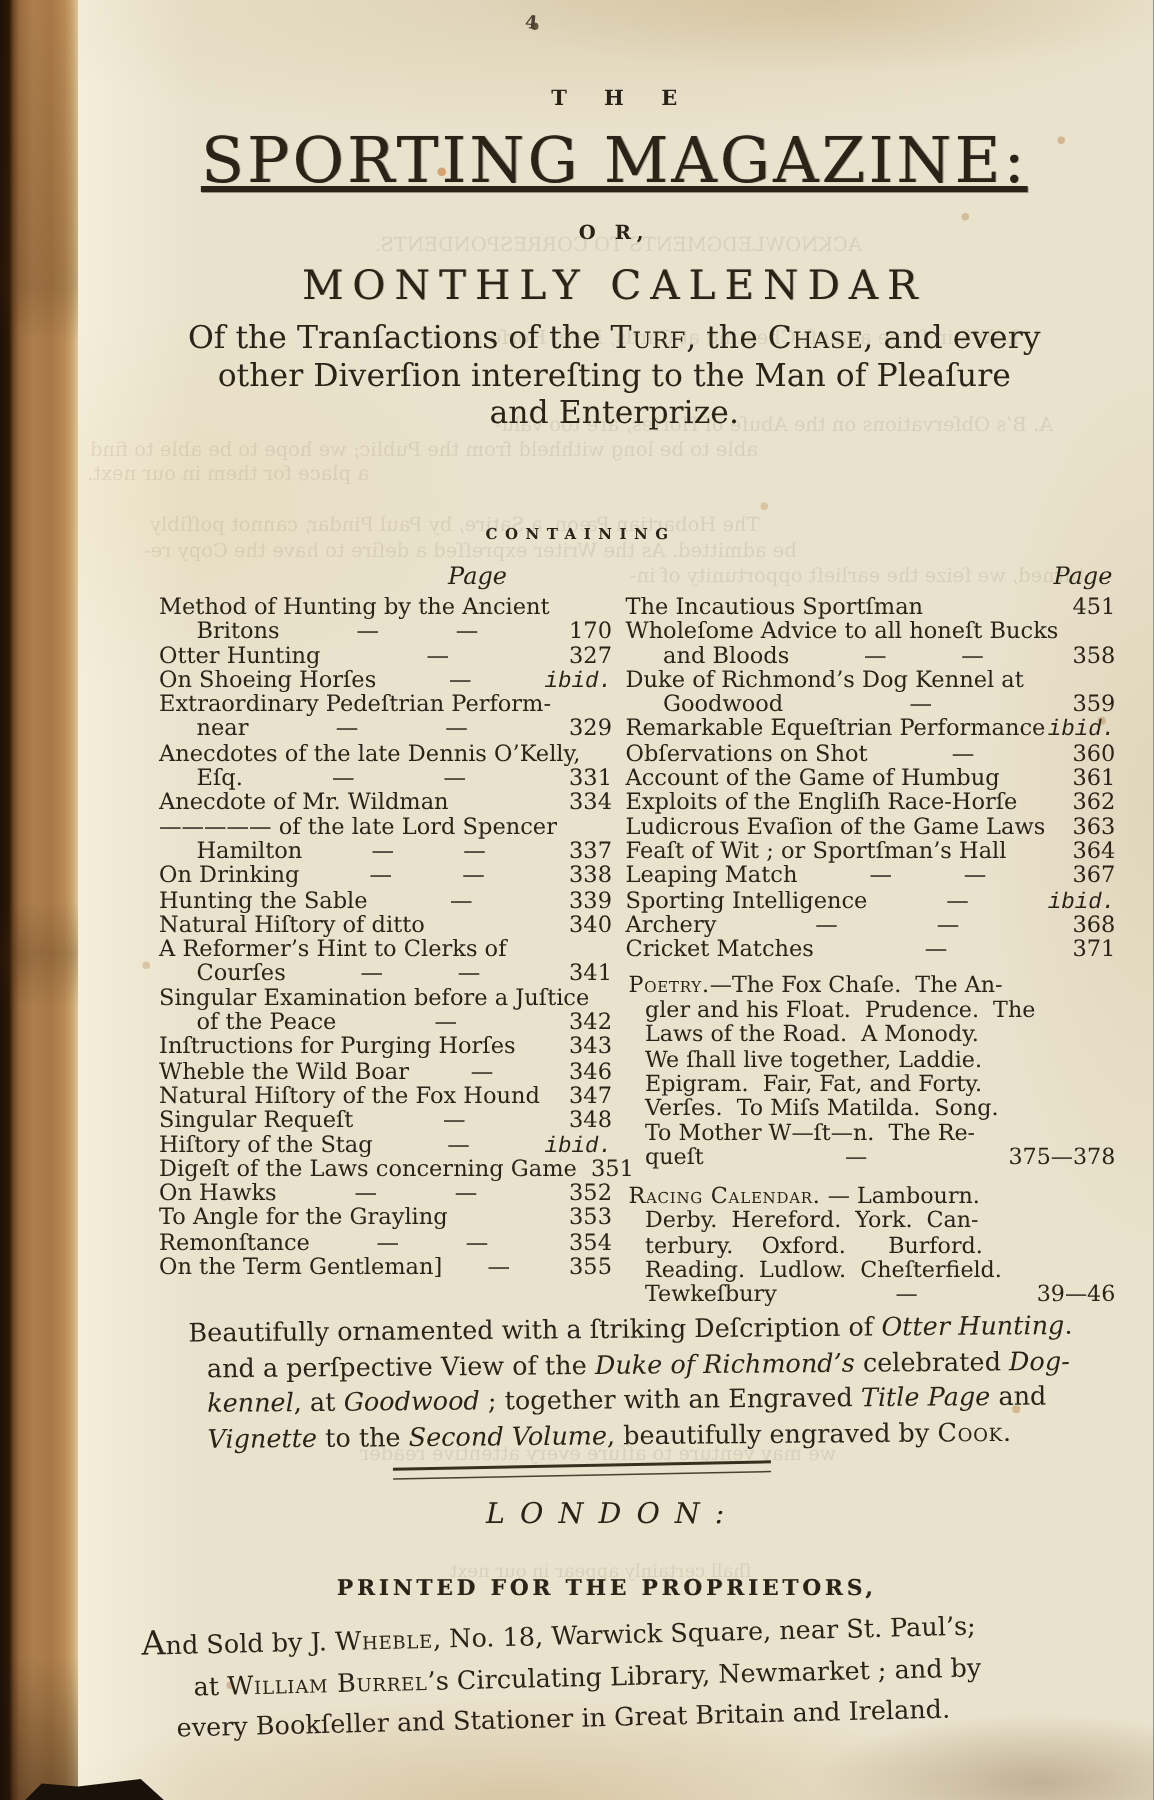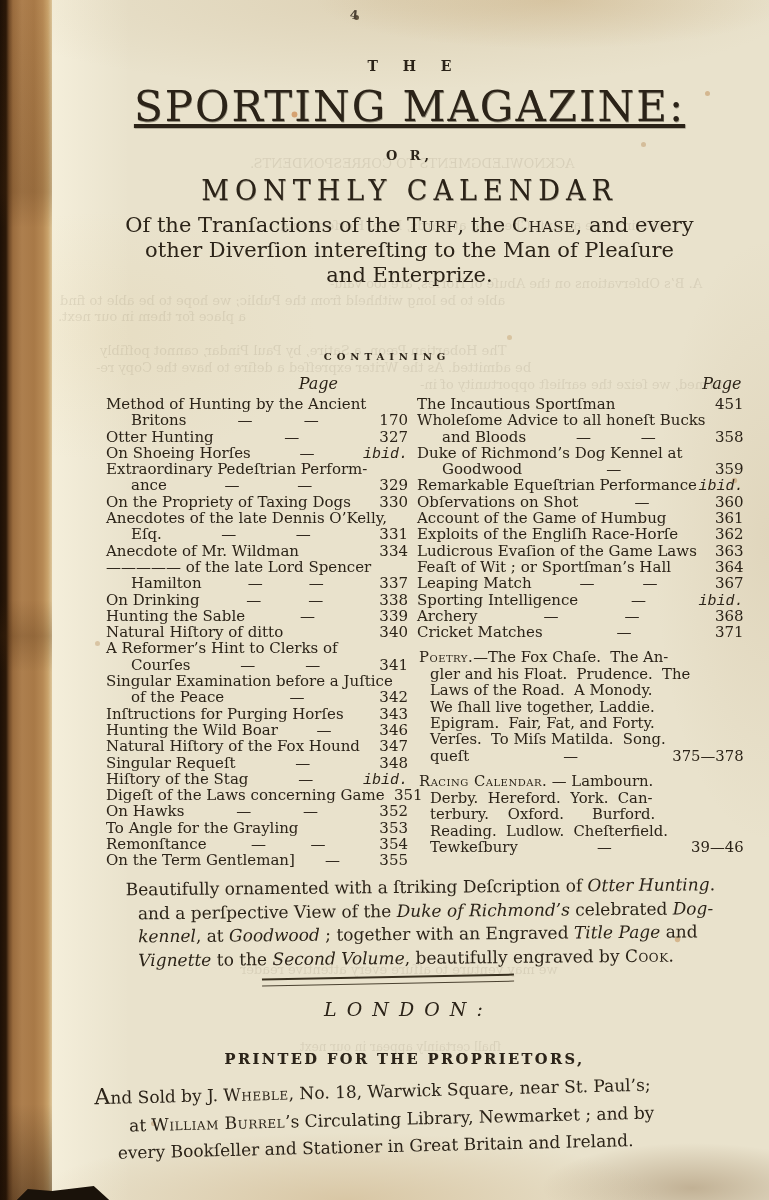--- a/index.html
+++ b/index.html
@@ -156,36 +156,35 @@
 
     <div class="toc">
       <div class="colL">
         <div class="page-label">Page</div>
         <div class="rows">
             <div class="trow"><span class="tt">Method of Hunting by the Ancient</span><span class="dash"></span><span class="pg"></span></div>
             <div class="trow in"><span class="tt">Britons</span><span class="dash"><span>—</span><span>—</span></span><span class="pg">170</span></div>
             <div class="trow"><span class="tt">Otter Hunting</span><span class="dash"><span>—</span></span><span class="pg">327</span></div>
             <div class="trow"><span class="tt">On Shoeing Horſes</span><span class="dash"><span>—</span></span><span class="pg ibid">ibid.</span></div>
             <div class="trow"><span class="tt">Extraordinary Pedeſtrian Perform-</span><span class="dash"></span><span class="pg"></span></div>
-            <div class="trow in"><span class="tt">ance</span><span class="dash"><span>—</span><span>—</span></span><span class="pg">329</span></div>
-            <div class="trow"><span class="tt">On the Propriety of Taxing Dogs</span><span class="dash"></span><span class="pg">330</span></div>
+            <div class="trow in"><span class="tt">near</span><span class="dash"><span>—</span><span>—</span></span><span class="pg">329</span></div>
             <div class="trow"><span class="tt">Anecdotes of the late Dennis O’Kelly,</span><span class="dash"></span><span class="pg"></span></div>
             <div class="trow in"><span class="tt">Eſq.</span><span class="dash"><span>—</span><span>—</span></span><span class="pg">331</span></div>
             <div class="trow"><span class="tt">Anecdote of Mr. Wildman</span><span class="dash"></span><span class="pg">334</span></div>
             <div class="trow"><span class="tt">————— of the late Lord Spencer</span><span class="dash"></span><span class="pg"></span></div>
             <div class="trow in"><span class="tt">Hamilton</span><span class="dash"><span>—</span><span>—</span></span><span class="pg">337</span></div>
             <div class="trow"><span class="tt">On Drinking</span><span class="dash"><span>—</span><span>—</span></span><span class="pg">338</span></div>
             <div class="trow"><span class="tt">Hunting the Sable</span><span class="dash"><span>—</span></span><span class="pg">339</span></div>
             <div class="trow"><span class="tt">Natural Hiſtory of ditto</span><span class="dash"></span><span class="pg">340</span></div>
             <div class="trow"><span class="tt">A Reformer’s Hint to Clerks of</span><span class="dash"></span><span class="pg"></span></div>
             <div class="trow in"><span class="tt">Courſes</span><span class="dash"><span>—</span><span>—</span></span><span class="pg">341</span></div>
             <div class="trow"><span class="tt">Singular Examination before a Juſtice</span><span class="dash"></span><span class="pg"></span></div>
             <div class="trow in"><span class="tt">of the Peace</span><span class="dash"><span>—</span></span><span class="pg">342</span></div>
             <div class="trow"><span class="tt">Inſtructions for Purging Horſes</span><span class="dash"></span><span class="pg">343</span></div>
-            <div class="trow"><span class="tt">Hunting the Wild Boar</span><span class="dash"><span>—</span></span><span class="pg">346</span></div>
+            <div class="trow"><span class="tt">Wheble the Wild Boar</span><span class="dash"><span>—</span></span><span class="pg">346</span></div>
             <div class="trow"><span class="tt">Natural Hiſtory of the Fox Hound</span><span class="dash"></span><span class="pg">347</span></div>
             <div class="trow"><span class="tt">Singular Requeſt</span><span class="dash"><span>—</span></span><span class="pg">348</span></div>
             <div class="trow"><span class="tt">Hiſtory of the Stag</span><span class="dash"><span>—</span></span><span class="pg ibid">ibid.</span></div>
             <div class="trow"><span class="tt">Digeſt of the Laws concerning Game</span><span class="dash"></span><span class="pg">351</span></div>
             <div class="trow"><span class="tt">On Hawks</span><span class="dash"><span>—</span><span>—</span></span><span class="pg">352</span></div>
             <div class="trow"><span class="tt">To Angle for the Grayling</span><span class="dash"></span><span class="pg">353</span></div>
             <div class="trow"><span class="tt">Remonſtance</span><span class="dash"><span>—</span><span>—</span></span><span class="pg">354</span></div>
             <div class="trow"><span class="tt">On the Term Gentleman]</span><span class="dash"><span>—</span></span><span class="pg">355</span></div>
           </div>
       </div>
@@ -209,20 +208,21 @@
             <div class="trow"><span class="tt">Archery</span><span class="dash"><span>—</span><span>—</span></span><span class="pg">368</span></div>
             <div class="trow"><span class="tt">Cricket Matches</span><span class="dash"><span>—</span></span><span class="pg">371</span></div>
           </div>
         <div class="para" id="poetry">
             <div class="ln first"><span class="seg-sc">Poetry.</span><span>—The Fox Chaſe.  The An-</span></div>
             <div class="ln"><span>gler and his Float.  Prudence.  The</span></div>
             <div class="ln"><span>Laws of the Road.  A Monody.</span></div>
             <div class="ln"><span>We ſhall live together, Laddie.</span></div>
             <div class="ln"><span>Epigram.  Fair, Fat, and Forty.</span></div>
             <div class="ln"><span>Verſes.  To Miſs Matilda.  Song.</span></div>
+            <div class="ln"><span>To Mother W—ſt—n.  The Re-</span></div>
             <div class="lastln">
               <span>queſt</span>
               <span class="dash">
                 <span>—</span>
               </span>
               <span class="pg">375—378</span>
             </div>
           </div>
         <div class="para" id="racing">
             <div class="ln first"><span class="seg-sc">Racing Calendar.</span><span> — Lambourn.</span></div>

